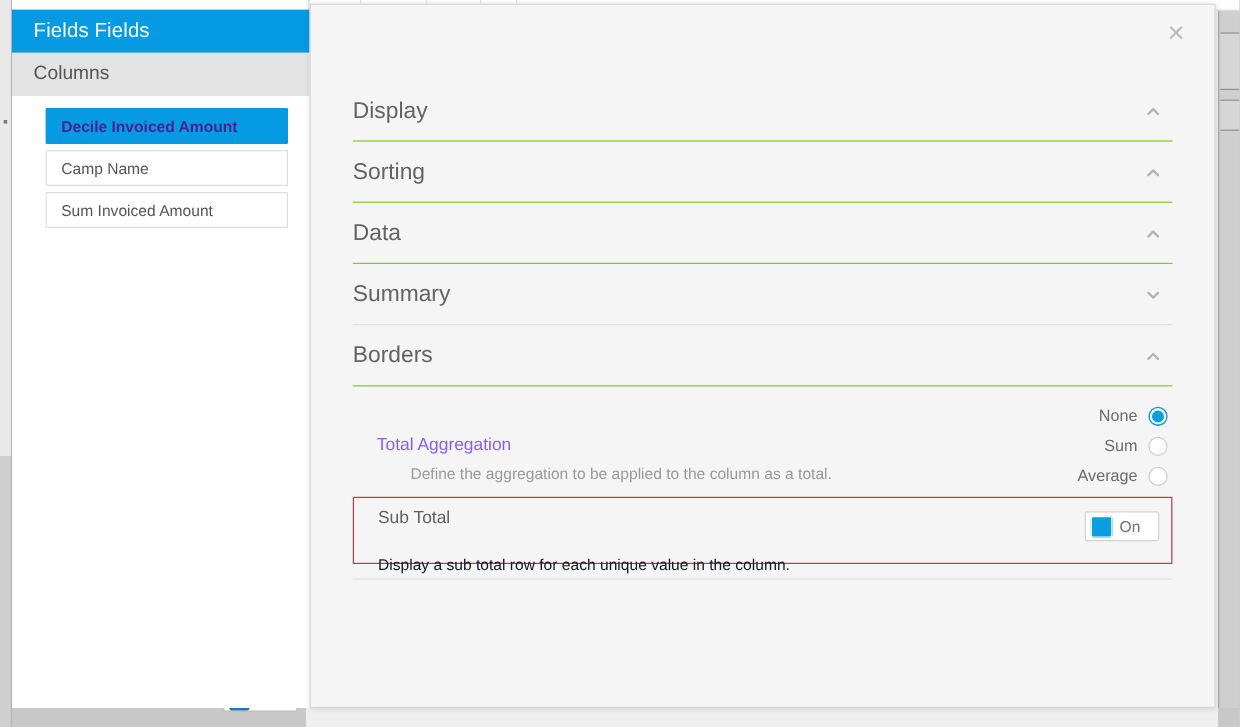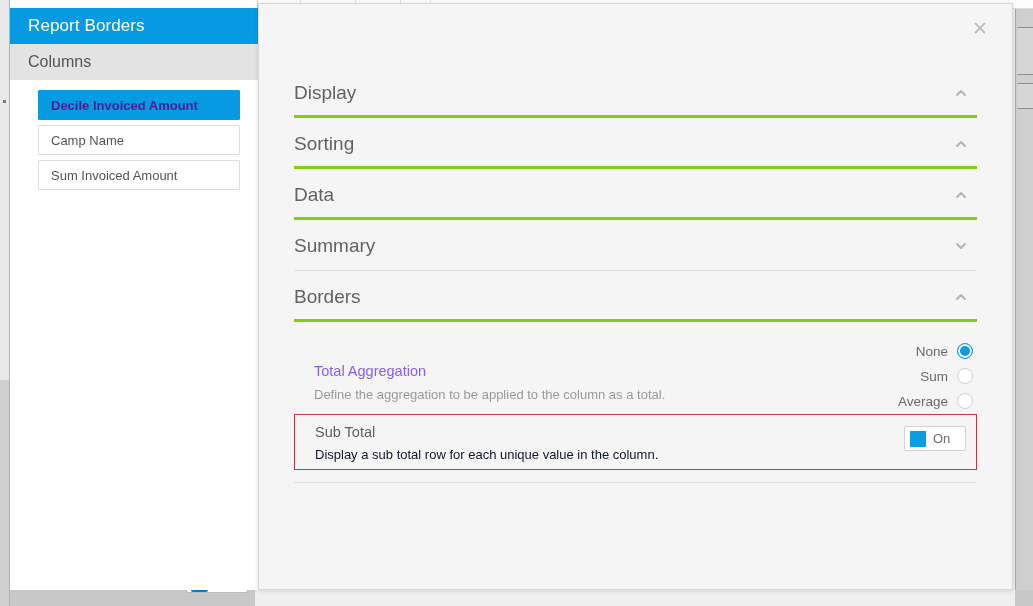--- a/index.html
+++ b/index.html
@@ -150,21 +150,21 @@
   .modal-title .mt-accent { color: #3a9fd8; }
   .modal-title .mt-rest   { color: #6a6a6a; font-size: 18px; }
 
   .modal-body {
     position: absolute; left: 35px; top: 63px; right: 35px; bottom: 0;
   }
 
   
   .acc-row {
     position: relative; height: 51px;
-    border-bottom: 3px solid #84cc16;
+    border-bottom: 1px solid #84cc16;
   }
   .acc-title {
     position: absolute; left: 0; top: 0; height: 51px; line-height: 51px;
     font-size: 19px; color: #636363;
   }
   .acc-chev {
     position: absolute; right: 10px; top: 20px;
     width: 12px; height: 12px;
   }
   .acc-chev svg { display: block; }
@@ -174,29 +174,29 @@
   
   .summary-body { position: relative; padding-top: 2px; }
 
   .setting-row {
     position: relative; min-height: 62px; padding: 14px 0 0 20px;
   }
   .setting-label {
     font-size: 14.5px; color: #8b5cf6; margin-bottom: 8px; margin-top: 25px;
   }
   .setting-desc {
-    font-size: 13px; color: #9a9a9a;
+    font-size: 13px; color: #9a9a9a; margin-left: 28px;
   }
 
   .radio-group {
     position: absolute; right: 4px; top: 10px;
     width: 230px;
   }
   .radio-line {
-    display: flex; align-items: flex-end; justify-content: flex-end;
+    display: flex; align-items: center; justify-content: flex-end;
     height: 25px;
   }
   .radio-label {
     font-size: 13.5px; color: #6b6b6b; margin-right: 9px;
   }
   .radio-dot {
     width: 16px; height: 16px; border-radius: 50%;
     border: 1px solid #cfcfcf; background: #ffffff;
     position: relative; flex: 0 0 auto; cursor: pointer;
   }
@@ -207,21 +207,21 @@
 
   
   .subtotal-wrap {
     position: relative;
     margin-top: 12px;
     border: 1px solid #c2364a;
     background: #f5f5f5;
     height: 56px;
   }
   .subtotal-inner { position: relative; padding: 9px 0 0 20px; }
-  .subtotal-label { font-size: 14.5px; color: #5f5f5f; margin-bottom: 7px; }
+  .subtotal-label { font-size: 14.5px; color: #5f5f5f; margin-bottom: 23px; }
   .subtotal-desc  { font-size: 13px; color: #0f172a; }
 
   .toggle {
     position: absolute; right: 10px; top: 11px;
     width: 62px; height: 25px;
     background: #ffffff; border: 1px solid #d2d2d2; border-radius: 2px;
     cursor: pointer;
   }
   .toggle-sq {
     position: absolute; left: 4px; top: 3px; width: 18px; height: 18px;
@@ -267,21 +267,21 @@
       <div class="bg-ar-label">Auto Refresh:</div>
       <div class="bg-ar-toggle">
         <div class="bg-ar-sq"></div>
         <div class="bg-ar-on">On</div>
       </div>
     </div>
 
   </div>
 
   <div class="report-panel">
-    <div class="rp-header">Report Borders</div>
+    <div class="rp-header">Fields Fields</div>
     <div class="rp-subheader">Columns</div>
 
     <div class="rp-list">
       <div class="rp-item selected">Decile Invoiced Amount</div>
       <div class="rp-item">Camp Name</div>
       <div class="rp-item">Sum Invoiced Amount</div>
     </div>
   </div>
 
   <div class="modal">

